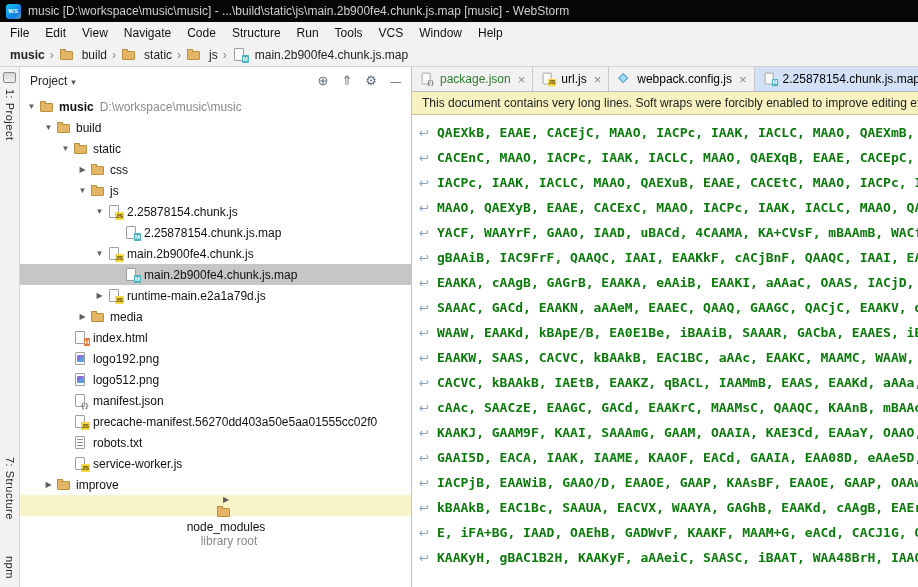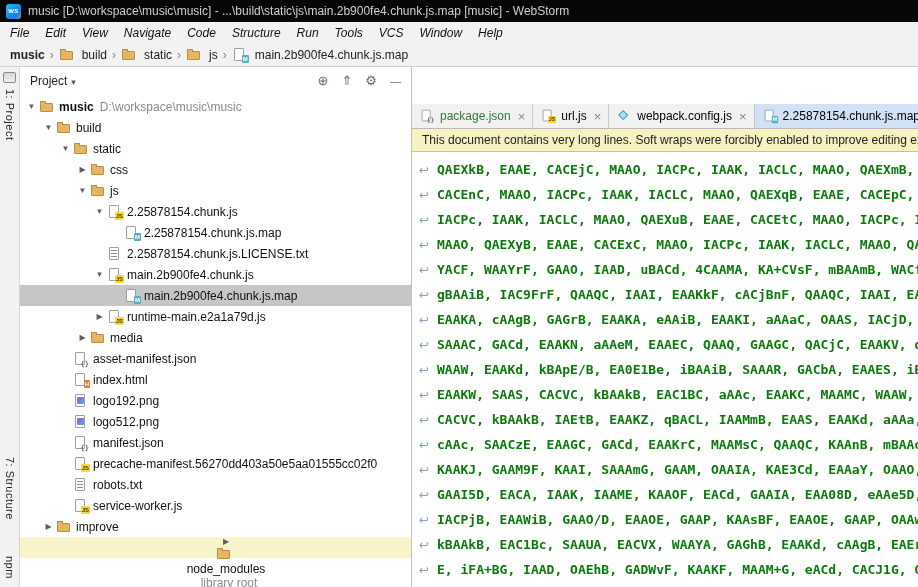--- a/index.html
+++ b/index.html
@@ -4,21 +4,21 @@
 <style>
   * { margin:0; padding:0; box-sizing:border-box; }
   html,body { width:918px; height:587px; overflow:hidden; font-family:"Liberation Sans",sans-serif; }
   .app { width:918px; height:587px; display:flex; flex-direction:column; background:#4d7c0f; }
 
   
   .titlebar { height:22px; flex:none; background:#060606; display:flex; align-items:center; gap:7px; padding:0 6px; font-size:12px; color:#cfcfcf; white-space:nowrap; overflow:hidden; }
   .ws-logo { width:15px; height:15px; flex:none; border-radius:3px; background:linear-gradient(135deg,#12c5f0 0%,#1a7ce8 70%,#cfe84a 140%); color:#fff; font:bold 6px/15px "Liberation Sans",sans-serif; text-align:center; letter-spacing:.3px; }
 
   
-  .menubar { height:22px; flex:none; background:#f2f2f2; display:flex; align-items:center; padding:0 2px; font-size:12px; color:#111;font-style:italic; }
+  .menubar { height:22px; flex:none; background:#f2f2f2; display:flex; align-items:center; padding:0 2px; font-size:12px; color:#111; }
   .mitem { padding:2px 8px; cursor:default; }
 
   
   .navbar { height:23px; flex:none; background:#f2f2f2; border-bottom:1px solid #d2d2d2; display:flex; align-items:center; padding:0 8px; font-size:12px; color:#222; white-space:nowrap; }
   .crumb { display:flex; align-items:center; gap:3px; padding:0 2px; }
   .crumb.bold { font-weight:bold; }
   .sep::before { content:"›"; color:#868686; padding:0 3px; }
 
   .main { flex:1; min-height:0; display:flex; }
 
@@ -60,21 +60,21 @@
   .ticon.js::after { content:"JS"; background:#f5d742; color:#4a3b00; }
   .ticon.map::after { content:"M"; background:#4fb3bf; color:#fff; }
   .ticon.html::after { content:"H"; background:#e07b39; color:#fff; }
   .ticon.json::after { content:"{}"; font:bold 7px/8px "DejaVu Sans Mono",monospace; color:#6d6d6d; right:1px; bottom:-1px; }
   .ticon.txt::after { content:""; left:4px; top:4px; width:6px; height:7px; background:repeating-linear-gradient(to bottom,#8f8f8f 0 1px,transparent 1px 3px); }
   .ticon.image::after { content:""; left:4px; top:4px; width:7px; height:7px; background:linear-gradient(135deg,#8e6fd8 0 50%,#5e9de0 50% 100%); border-radius:1px; }
   .ticon.webpack::before { content:""; left:3px; top:3px; width:8px; height:8px; background:#a5dcf5; border:1px solid #2f7bb5; transform:rotate(45deg); }
 
   
   .editor-col { flex:1; min-width:0; display:flex; flex-direction:column; background:#fff; }
-  .tabbar { height:25px; flex:none; background:#f1f1f1; border-bottom:1px solid #b9b9b9; display:flex; overflow:hidden;margin-top:37px; }
+  .tabbar { height:25px; flex:none; background:#f1f1f1; border-bottom:1px solid #b9b9b9; display:flex; overflow:hidden; }
   .tab { display:flex; align-items:center; padding:0 7px; border-right:1px solid #c9c9c9; font-size:12px; gap:4px; flex:none; cursor:default; }
   .tab.tinted { background:#d3e1f6; }
   .tab .ticon { transform:scale(.9); margin-right:0; }
   .tab .tlabel.green { color:#2e7d32; }
   .close { color:#888; font-size:13px; margin-left:3px; }
   .close::before { content:"×"; }
 
   .banner { height:23px; flex:none; background:#f7f2c0; border-bottom:1px solid #c9c39a; display:flex; align-items:center; padding:0 10px; font-size:12px; color:#222; white-space:nowrap; overflow:hidden; }
 
   .code { flex:1; min-height:0; padding:5px 0 0 4px; font-family:"DejaVu Sans Mono",monospace; font-size:13px; font-weight:bold; color:#0a7a0a; overflow:hidden; }
@@ -186,48 +186,38 @@
           <span class="chev down"></span>
           <span class="ticon file js"></span>
           <span class="lbl">2.25878154.chunk.js</span>
         </div>
         <div class="row" style="--lvl:5">
           <span class="chev"></span>
           <span class="ticon file map"></span>
           <span class="lbl">2.25878154.chunk.js.map</span>
         </div>
         <div class="row" style="--lvl:4">
-          <span class="chev"></span>
-          <span class="ticon file txt"></span>
-          <span class="lbl">2.25878154.chunk.js.LICENSE.txt</span>
-        </div>
-        <div class="row" style="--lvl:4">
           <span class="chev down"></span>
           <span class="ticon file js"></span>
           <span class="lbl">main.2b900fe4.chunk.js</span>
         </div>
         <div class="row selected" style="--lvl:5">
           <span class="chev"></span>
           <span class="ticon file map"></span>
           <span class="lbl">main.2b900fe4.chunk.js.map</span>
         </div>
         <div class="row" style="--lvl:4">
           <span class="chev right"></span>
           <span class="ticon file js"></span>
           <span class="lbl">runtime-main.e2a1a79d.js</span>
         </div>
         <div class="row" style="--lvl:3">
           <span class="chev right"></span>
           <span class="ticon folder"></span>
           <span class="lbl">media</span>
-        </div>
-        <div class="row" style="--lvl:2">
-          <span class="chev"></span>
-          <span class="ticon file json"></span>
-          <span class="lbl">asset-manifest.json</span>
         </div>
         <div class="row" style="--lvl:2">
           <span class="chev"></span>
           <span class="ticon file html"></span>
           <span class="lbl">index.html</span>
         </div>
         <div class="row" style="--lvl:2">
           <span class="chev"></span>
           <span class="ticon file image"></span>
           <span class="lbl">logo192.png</span>

